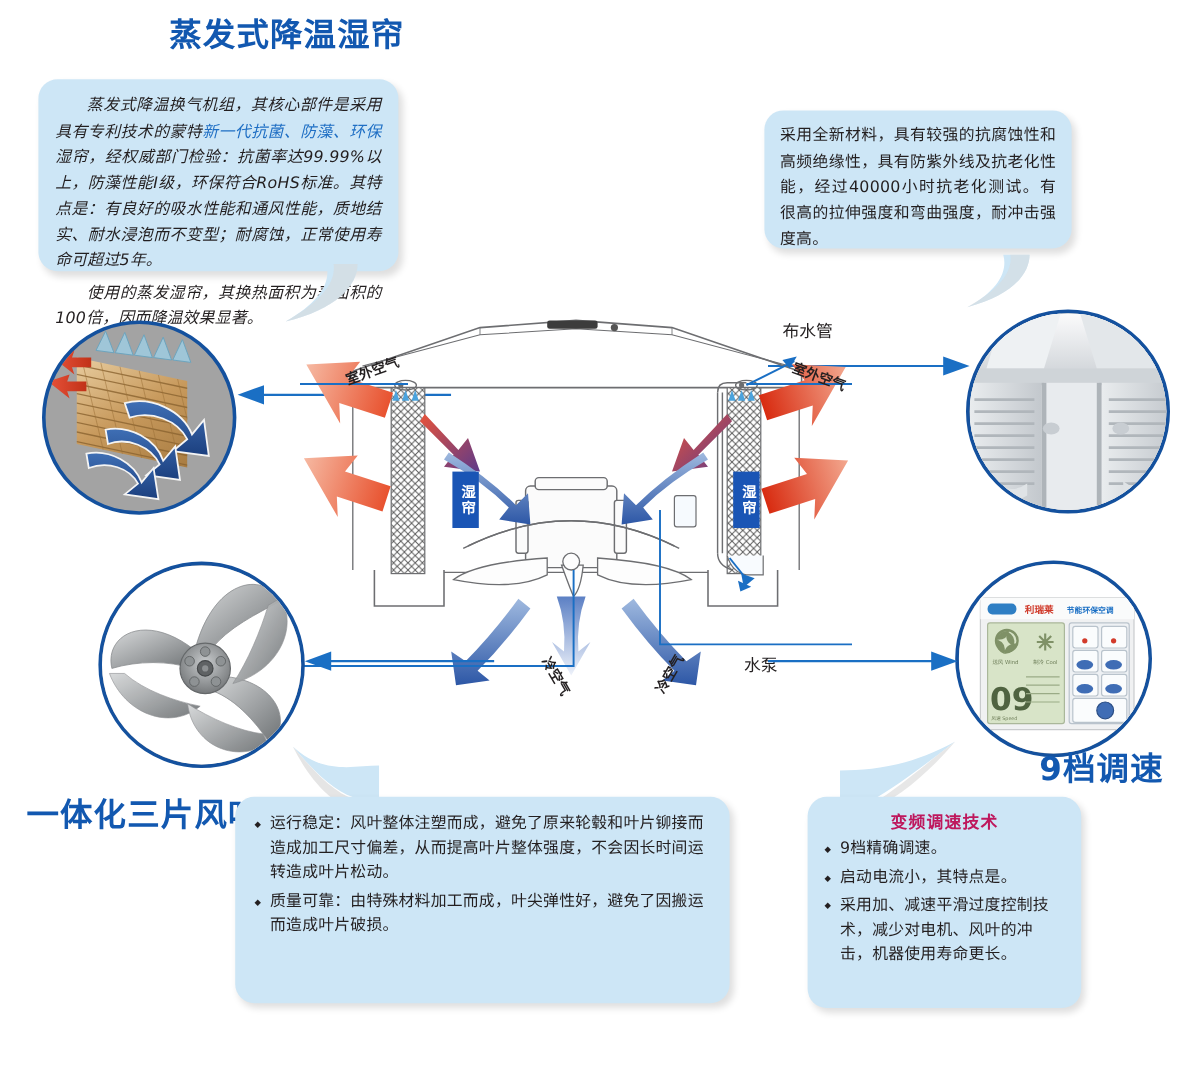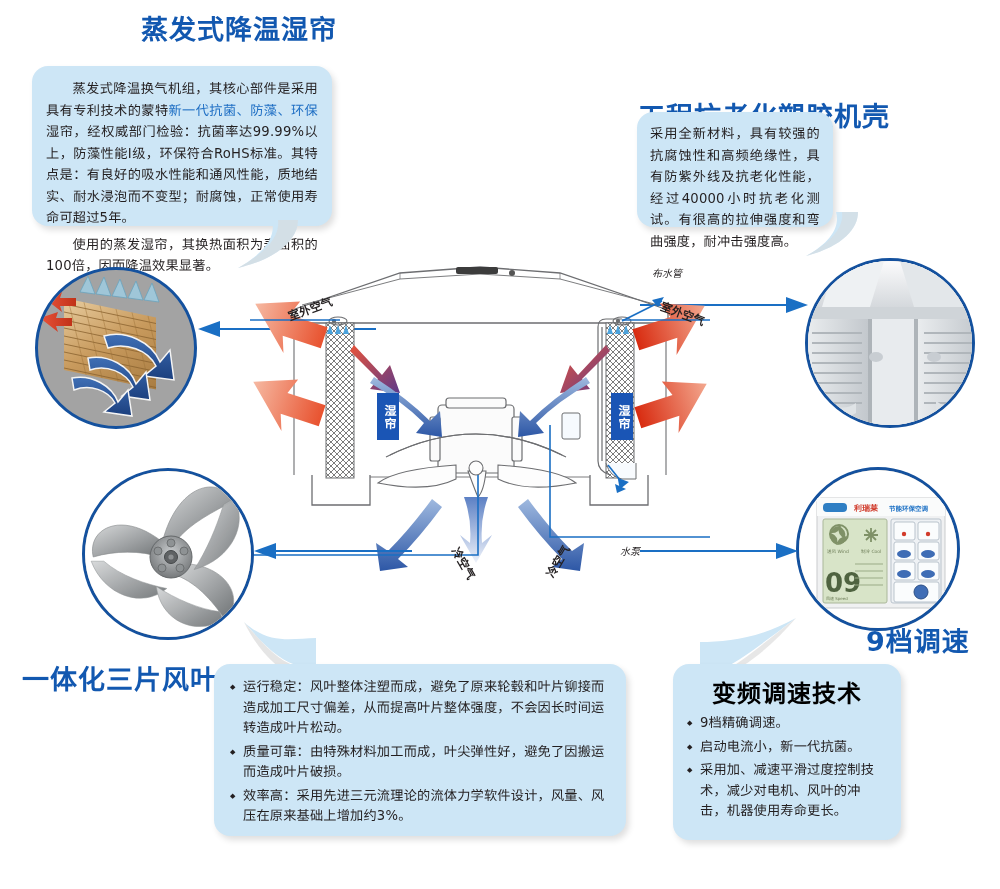--- a/index.html
+++ b/index.html
@@ -34,42 +34,42 @@
   .bullets li:before{
     content:"\25C6";position:absolute;left:0;top:0;font-size:7px;
     line-height:21px;color:#231f20;
   }
   .tail{position:absolute;pointer-events:none;}
   .circ{
     position:absolute;border:3px solid #14519e;border-radius:50%;
     box-sizing:border-box;overflow:hidden;background:#a3a3a3;
   }
   .lbl-sm{
-    position:absolute;font-size:10px;color:#231f20;white-space:nowrap;font-style:italic;
+    position:absolute;font-size:14px;color:#231f20;white-space:nowrap;
   }
   .flow-lbl{
     position:absolute;font-size:11.5px;white-space:nowrap;
     font-weight:700;color:#231f20;
   }
   .vlabel{
     position:absolute;background:#1a55b5;color:#fff;font-size:12px;
     font-weight:700;padding:2px 1px;text-align:center;
     writing-mode:vertical-rl;letter-spacing:1px;
   }
   .sub-head{
-    font-size:24px;color:#000000;font-weight:700;text-align:center;
+    font-size:14px;color:#be185d;font-weight:700;text-align:center;
     margin:0 0 4px 0;letter-spacing:1px;
   }
 </style>
 </head>
 <body>
 
 <div class="heading" style="left:141px;top:16px;">蒸发式降温湿帘</div>
 
-<div class="bubble bubble-shadow" style="left:32px;top:66px;width:300px;height:160px;padding:12px 14px 10px 14px;">
+<div class="bubble bubble-shadow" style="left:32px;top:66px;width:300px;height:160px;padding:12px 14px 10px 14px;font-style:italic;">
   <p class="para indent"><span>蒸发式降温换气机组，其核心部件是采用具有专利技术的蒙特</span><span class="hl">新一代抗菌、防藻、环保</span><span>湿帘，经权威部门检验：抗菌率达99.99%以上，防藻性能Ⅰ级，环保符合RoHS标准。其特点是：有良好的吸水性能和通风性能，质地结实、耐水浸泡而不变型；耐腐蚀，正常使用寿命可超过5年。</span></p>
   <p class="para indent" style="margin-top:5px;">使用的蒸发湿帘，其换热面积为表面积的100倍，因而降温效果显著。</p>
 </div>
 <svg class="tail" style="left:180px;top:220px;width:130px;height:52px;" viewBox="0 0 130 52">
   <path d="M0 0 H118 C118 18 100 38 58 48 C86 32 96 16 92 0 Z" fill="#cde6f6"></path>
   <path d="M118 0 C118 18 100 38 58 48 C90 30 100 14 98 0 Z" fill="#d9d9d9" opacity="0.55"></path>
 </svg>
 
 <div class="circ" style="left:35px;top:267px;width:162px;height:162px;">
   <svg viewBox="0 0 162 162" width="162" height="162">
@@ -128,21 +128,21 @@
     </g>
   </svg>
 </div>
 <svg class="tail" style="left:196px;top:318px;width:180px;height:22px;" viewBox="0 0 180 22">
   <path d="M180 11 H22" stroke="#1a6fc4" stroke-width="1.8" fill="none"></path>
   <path d="M2 11 L24 3 L24 19 Z" fill="#1a6fc4"></path>
 </svg>
 
 <div class="heading" style="left:638px;top:68px;margin-top:35px;">工程抗老化塑胶机壳</div>
 
-<div class="bubble bubble-shadow" style="left:637px;top:112px;width:196px;height:115px;padding:11px 13px;">
+<div class="bubble bubble-shadow" style="left:637px;top:92px;width:256px;height:115px;padding:11px 13px;">
   <p class="para">采用全新材料，具有较强的抗腐蚀性和高频绝缘性，具有防紫外线及抗老化性能，经过40000小时抗老化测试。有很高的拉伸强度和弯曲强度，耐冲击强度高。</p>
 </div>
 <svg class="tail" style="left:760px;top:212px;width:110px;height:48px;" viewBox="0 0 110 48">
   <path d="M0 0 H98 C98 16 84 34 46 44 C72 30 80 14 76 0 Z" fill="#cde6f6"></path>
   <path d="M98 0 C98 16 84 34 46 44 C76 28 84 12 82 0 Z" fill="#d9d9d9" opacity="0.5"></path>
 </svg>
 
 <div class="circ" style="left:805px;top:258px;width:170px;height:170px;">
   <svg viewBox="0 0 170 170" width="170" height="170">
     <defs>
@@ -356,25 +356,24 @@
   </svg>
 </div>
 
 <div class="heading" style="left:22px;top:666px;">一体化三片风叶</div>
 
 <svg class="tail" style="left:196px;top:622px;width:120px;height:58px;" viewBox="0 0 120 58">
   <path d="M120 58 V16 C98 16 74 24 48 0 C70 26 86 40 104 44 Z" fill="#cde6f6"></path>
   <path d="M48 0 C70 26 86 42 106 46 L104 56 C80 48 62 28 48 0 Z" fill="#cfcfcf" opacity="0.55"></path>
 </svg>
 
-<div class="bubble bubble-shadow" style="left:214px;top:664px;width:412px;height:172px;padding:13px 16px 10px 16px;">
+<div class="bubble bubble-shadow" style="left:196px;top:664px;width:412px;height:172px;padding:13px 16px 10px 16px;">
   <ul class="bullets">
     <li>运行稳定：风叶整体注塑而成，避免了原来轮毂和叶片铆接而造成加工尺寸偏差，从而提高叶片整体强度，不会因长时间运转造成叶片松动。</li>
     <li>质量可靠：由特殊材料加工而成，叶尖弹性好，避免了因搬运而造成叶片破损。</li>
-    <li>效率高：采用先进三元流理论的流体力学软件设计，风量、风压在原来基础上增加约3%。</li>
   </ul>
 </div>
 
 <div class="circ" style="left:796px;top:467px;width:164px;height:164px;">
   <svg viewBox="0 0 164 164" width="164" height="164">
     <rect width="164" height="164" fill="#ffffff"></rect>
     <rect x="18" y="28" width="128" height="110" rx="4" fill="#f0f1f2" stroke="#c9cbcd"></rect>
     <rect x="18" y="28" width="128" height="18" fill="#fafbfb"></rect>
     <rect x="24" y="33" width="24" height="9" rx="4" fill="#2f7fc4"></rect>
     <text x="55" y="41" font-size="8" fill="#d03a2a" font-weight="bold" font-family="'DejaVu Sans',sans-serif">利瑞莱</text>
@@ -421,21 +420,21 @@
 
 <svg class="tail" style="left:700px;top:618px;width:140px;height:60px;" viewBox="0 0 140 60">
   <path d="M0 60 V24 C28 24 60 20 96 0 C62 26 38 44 20 52 Z" fill="#cde6f6"></path>
   <path d="M96 0 C62 26 40 46 22 54 L20 60 C48 48 74 26 96 0 Z" fill="#cfcfcf" opacity="0.5"></path>
 </svg>
 
 <div class="bubble bubble-shadow" style="left:673px;top:664px;width:228px;height:176px;padding:10px 14px;">
   <p class="sub-head">变频调速技术</p>
   <ul class="bullets">
     <li>9档精确调速。</li>
-    <li>启动电流小，新一代抗菌。</li>
+    <li>启动电流小，其特点是。</li>
     <li>采用加、减速平滑过度控制技术，减少对电机、风叶的冲击，机器使用寿命更长。</li>
   </ul>
 </div>
 
 <svg class="tail" style="left:640px;top:540px;width:160px;height:22px;" viewBox="0 0 160 22">
   <path d="M0 11 H138" stroke="#1a6fc4" stroke-width="1.8" fill="none"></path>
   <path d="M158 11 L136 3 L136 19 Z" fill="#1a6fc4"></path>
 </svg>
 <svg class="tail" style="left:252px;top:540px;width:160px;height:22px;" viewBox="0 0 160 22">
   <path d="M160 11 H22" stroke="#1a6fc4" stroke-width="1.8" fill="none"></path>

